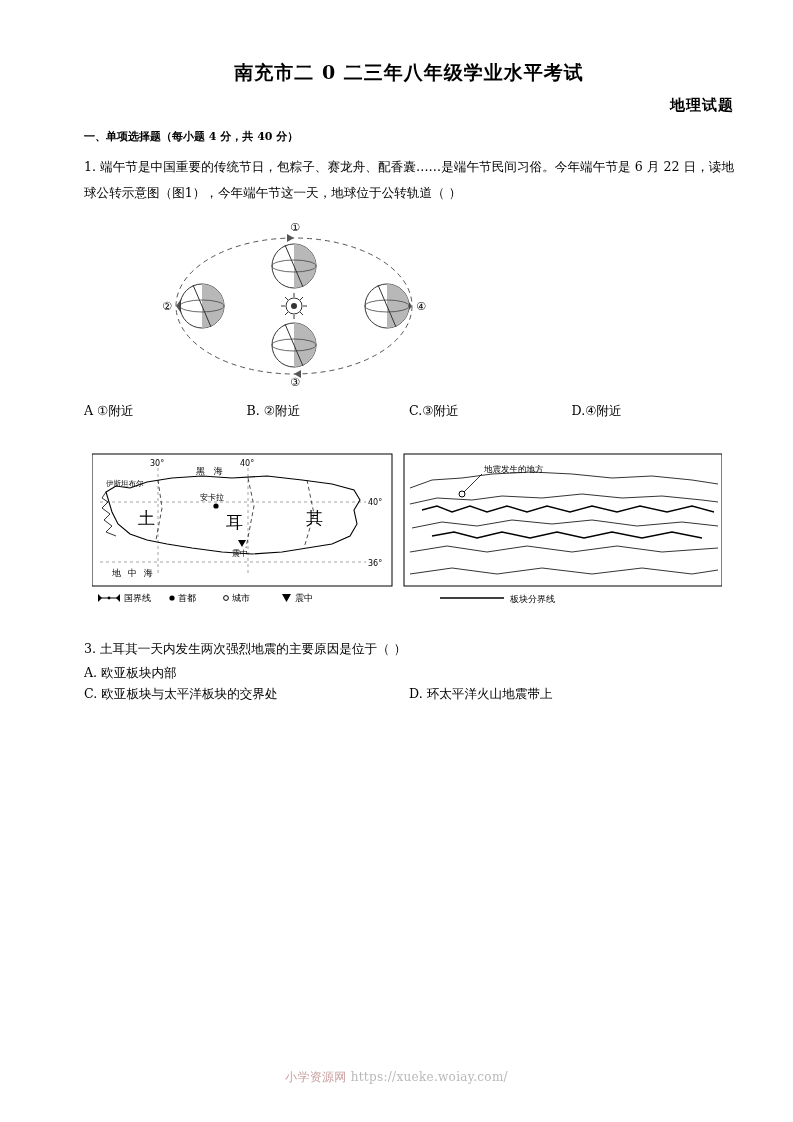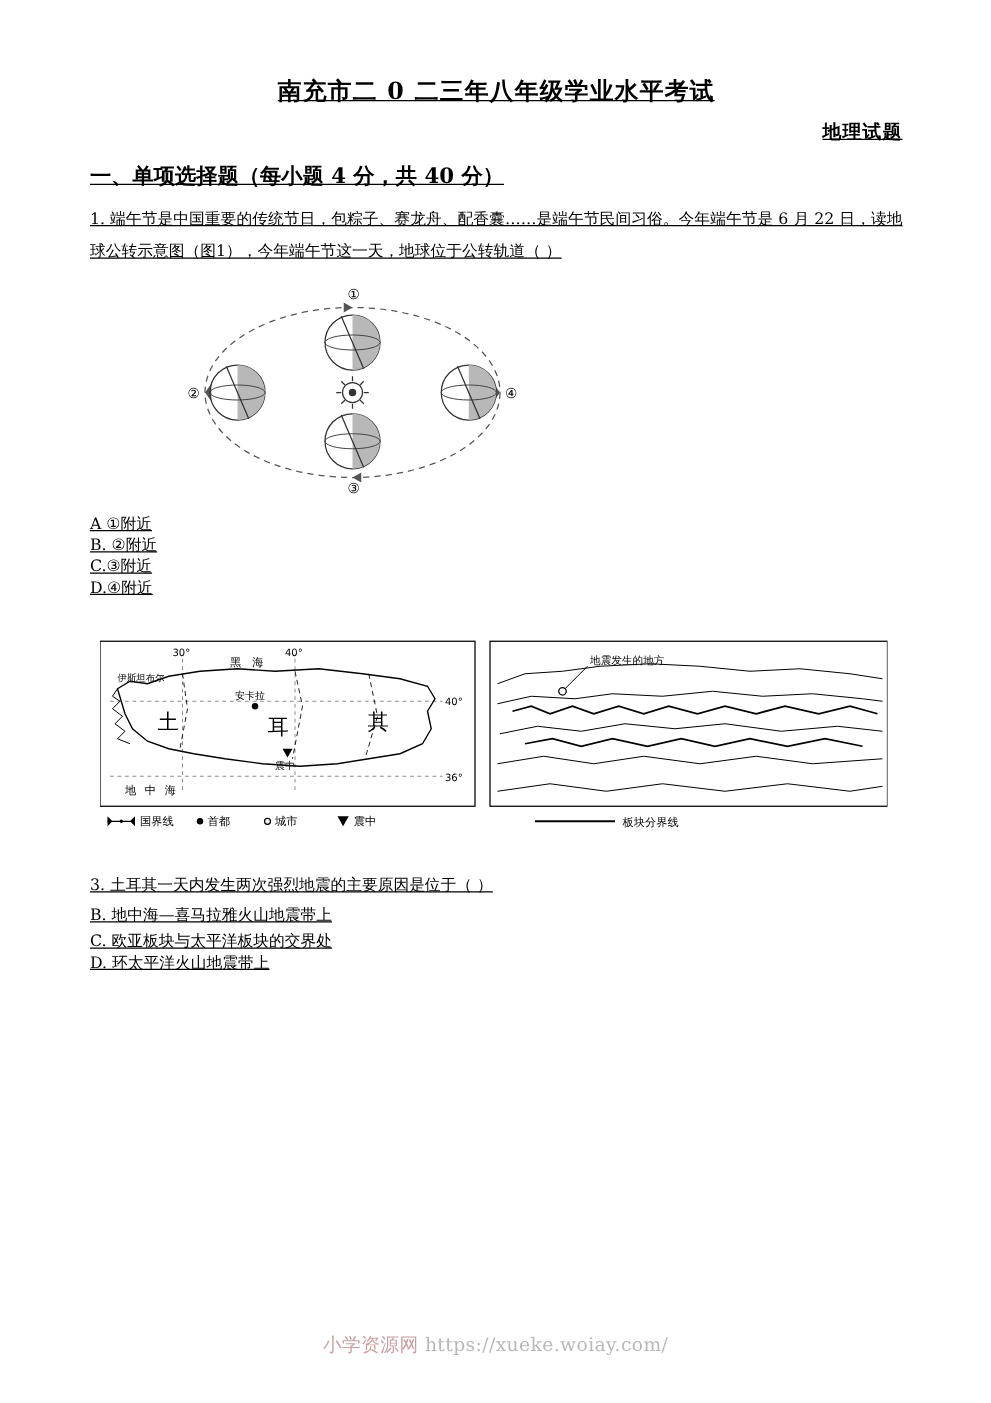--- a/index.html
+++ b/index.html
@@ -17,63 +17,61 @@
   }
   .page {
     position: relative;
     width: 793px;
     height: 1122px;
     padding: 0;
     box-sizing: border-box;
   }
   .content {
     position: absolute;
-    left: 72px;
+    left: 84px;
     top: 60px;
     width: 650px;
-    text-decoration: underline;
   }
   .title-main {
     text-align: center;
     font-size: 19px;
     font-weight: bold;
     font-family: "DejaVu Serif", "Liberation Serif", serif;
     letter-spacing: 1px;
     margin-bottom: 10px;
   }
   .title-sub {
     text-align: right;
     font-size: 15px;
     font-weight: bold;
     font-family: "DejaVu Serif", "Liberation Serif", serif;
     letter-spacing: 1px;
     margin-bottom: 14px;
   }
   .section-head {
-    font-size: 17px;
+    font-size: 11px;
     font-weight: bold;
     font-family: "DejaVu Serif", "Liberation Serif", serif;
     margin-bottom: 10px;
   }
   .q-text {
     font-size: 12.6px;
     line-height: 2.05;
     font-family: "DejaVu Serif", "Liberation Serif", serif;
     text-align: justify;
   }
   .indent {
     text-indent: 2em;
   }
   .options-row {
     display: flex;
     font-size: 12.6px;
     font-family: "DejaVu Serif", "Liberation Serif", serif;
     margin-top: 4px;
     margin-bottom: 4px;
-    flex-direction: column;
   }
   .opt-4 > div { width: 25%; }
   .opt-2 > div { width: 50%; }
   .spacer-10 { height: 10px; }
   .spacer-16 { height: 16px; }
 
   
   .fig1-wrap {
     position: relative;
     height: 185px;
@@ -97,21 +95,21 @@
     top: 0;
   }
 
   
   .watermark {
     position: absolute;
     left: 0;
     right: 0;
     bottom: 36px;
     text-align: center;
-    font-size: 15px;
+    font-size: 12px;
     color: #b9b9b9;
     font-family: "DejaVu Serif", "Liberation Serif", serif;
     letter-spacing: 0.3px;
   }
   .wm-red {
     color: #c9a0a0;
   }
 </style>
 </head>
 <body>
@@ -272,21 +270,21 @@
           <text x="418" y="154" font-size="9" font-family="DejaVu Serif, serif">板块分界线</text>
         </g>
       </svg>
     </div>
 
 
     <div class="spacer-10"></div>
 
     <div class="q-text">3. 土耳其一天内发生两次强烈地震的主要原因是位于（    ）</div>
     <div class="options-row opt-2">
-      <div>B. 地中海—喜马拉雅火山地震带上</div>
+      <div>A. 欧亚板块内部</div>
     </div>
     <div class="options-row opt-2">
       <div>C. 欧亚板块与太平洋板块的交界处</div>
       <div>D. 环太平洋火山地震带上</div>
     </div>
 
     <div class="spacer-10"></div>
 
 
   </div>

